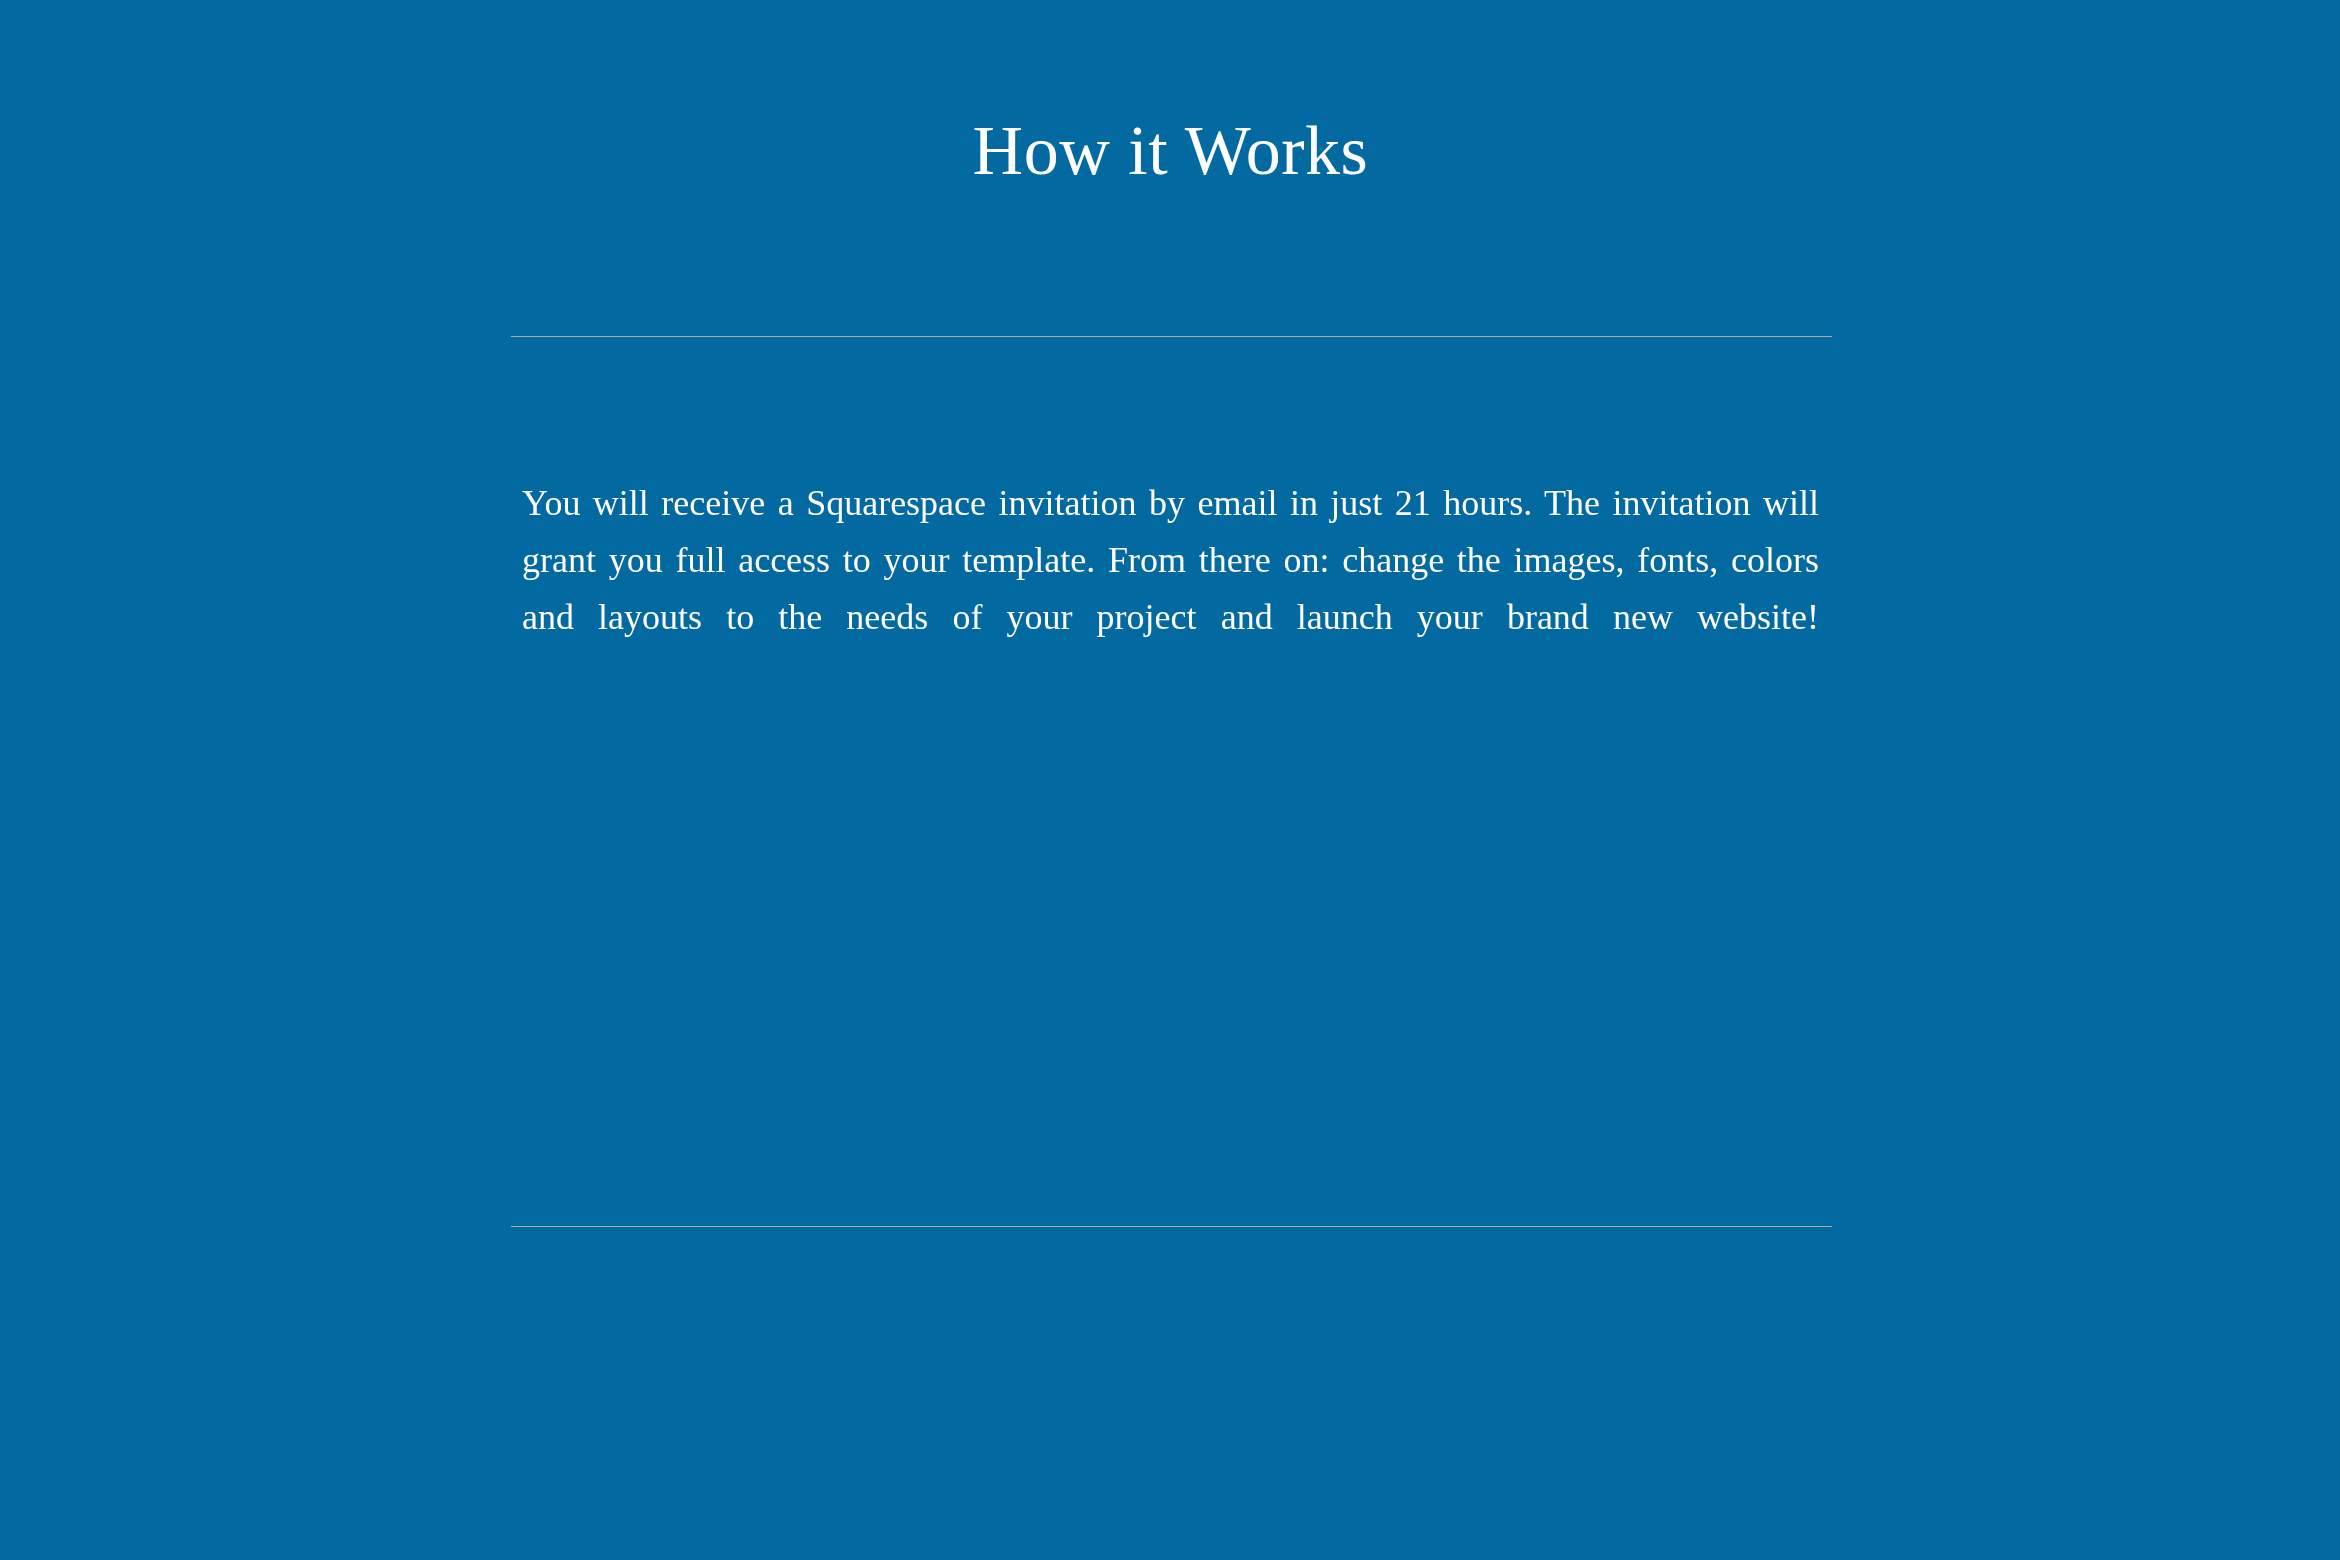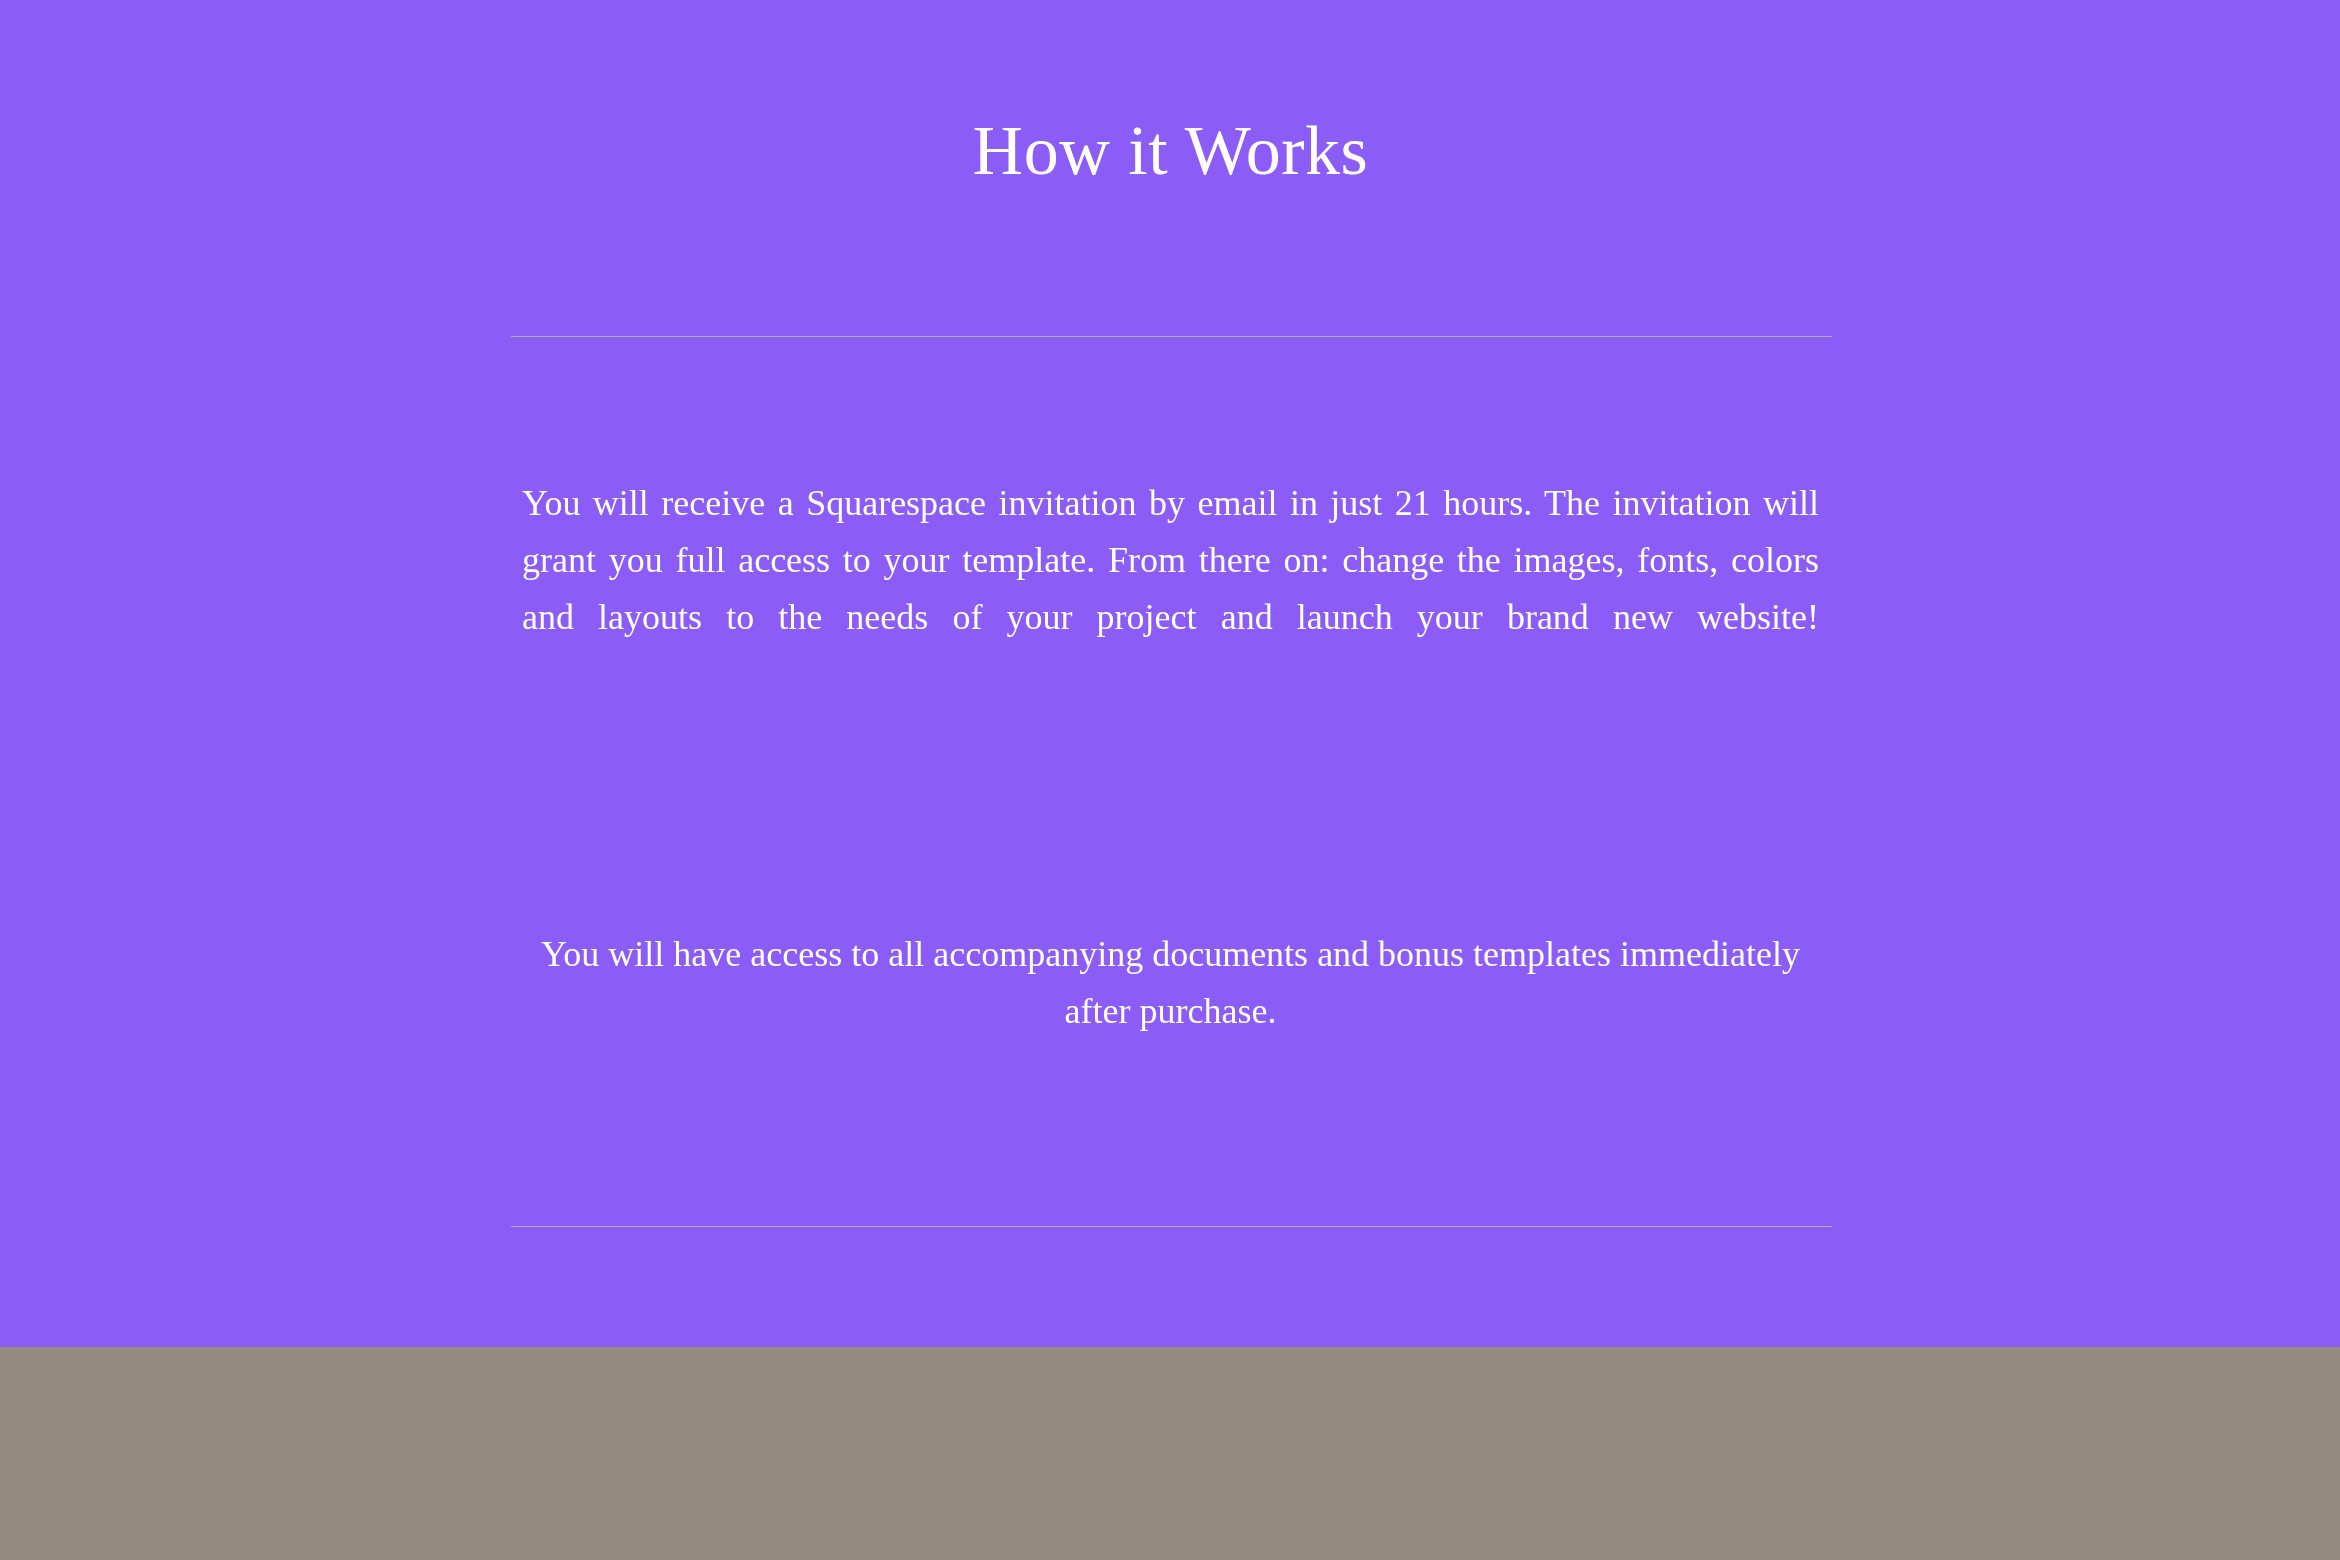--- a/index.html
+++ b/index.html
@@ -9,22 +9,22 @@
   body {
     width: 2341px;
     height: 1560px;
     background: #958c7f;
     font-family: "Liberation Serif", serif;
     overflow: hidden;
   }
   .page {
     position: relative;
     width: 2341px;
-    height: 1347px;
-    background: #8b5cf6;
+    height: 1560px;
+    background: #0369a1;
     box-sizing: border-box;
   }
   .title {
     position: absolute;
     top: 109px;
     left: 0;
     width: 2341px;
     text-align: center;
     font-family: "Liberation Serif", serif;
     font-size: 70px;
@@ -78,19 +78,18 @@
 <body>
 
 <div class="page">
 
   <div class="title">How it Works</div>
 
   <div class="rule rule-top"></div>
 
   <div class="body-block para-1">You will receive a Squarespace invitation by email in just 21 hours. The invitation will grant you full access to your template. From there on: change the images, fonts, colors and layouts to the needs of your project and launch your brand new website!</div>
 
-  <div class="body-block para-2">You will have access to all accompanying documents and bonus templates immediately after purchase.</div>
 
   <div class="rule rule-bottom"></div>
 
 
 </div>
 
 
 </body></html>

